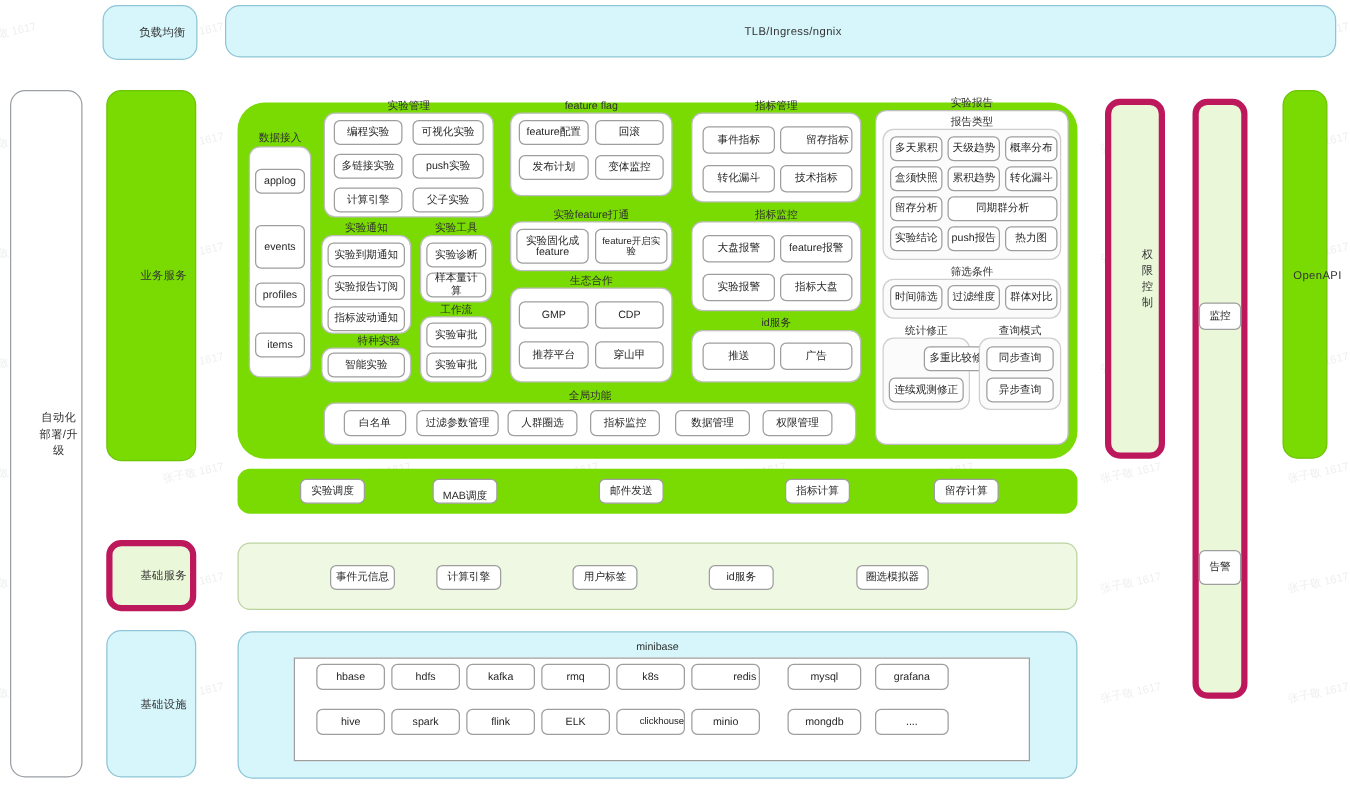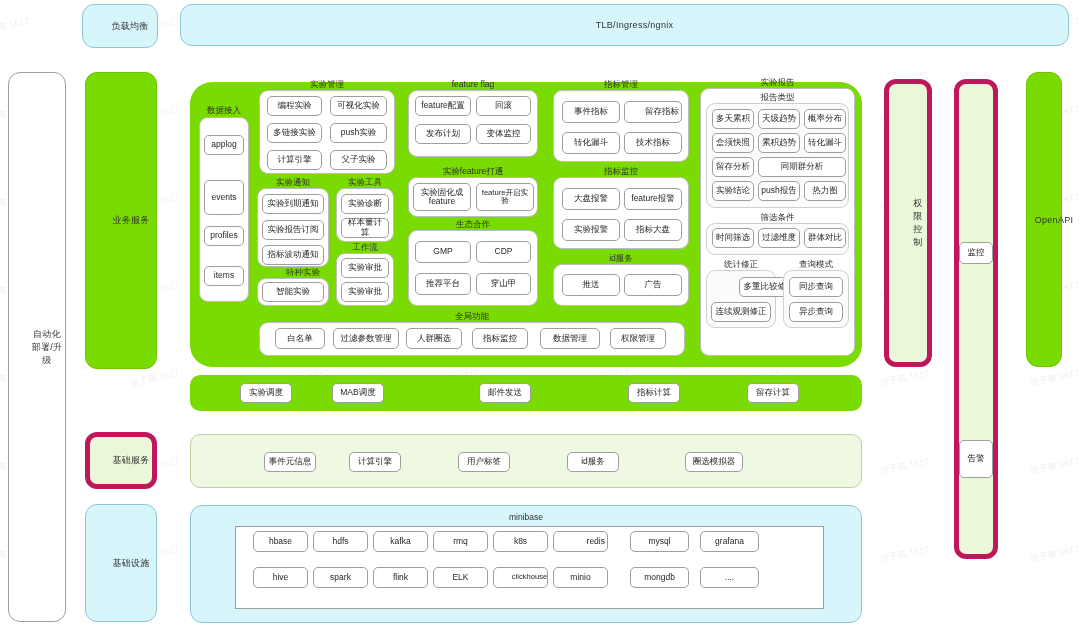--- a/index.html
+++ b/index.html
@@ -141,21 +141,21 @@
 </div>
 
 <div class="abs shell lane-ltgreen" style="left:884px;top:79px;width:48px;height:288px;">
   <span class="lane-label">权限控制</span>
 </div>
 
 <div class="abs lane-ltgreen" style="left:954px;top:79px;width:44px;height:480px;border-radius:12px;"></div>
 <div class="abs chip" style="left:959px;top:242px;width:34px;height:22px;">
   <span>监控</span>
 </div>
-<div class="abs chip" style="left:959px;top:440px;width:34px;height:38px;">
+<div class="abs chip" style="left:959px;top:440px;width:34px;height:28px;">
   <span>告警</span>
 </div>
 
 <div class="abs shell lane-green" style="left:1026px;top:72px;width:36px;height:295px;align-items:center;">
   <span class="lane-label">OpenAPI</span>
 </div>
 
 <div class="abs" style="left:190px;top:82px;width:672px;height:285px;background:#79DB02;border-radius:22px;"></div>
 
 <div class="cap" style="left:196px;top:105px;width:56px;">数据接入</div>
@@ -395,21 +395,21 @@
   <span>数据管理</span>
   </div>
 <div class="abs chip" style="left:610px;top:328px;width:56px;height:21px;">
   <span>权限管理</span>
   </div>
 
 <div class="abs" style="left:190px;top:375px;width:672px;height:36px;background:#79DB02;border-radius:10px;"></div>
 <div class="abs chip" style="left:240px;top:383px;width:52px;height:20px;">
   <span>实验调度</span>
   </div>
-<div class="abs chip" style="left:332px;top:383px;width:52px;height:20px;">
+<div class="abs chip" style="left:346px;top:383px;width:52px;height:20px;align-items:flex-end;">
   <span>MAB调度</span>
   </div>
 <div class="abs chip" style="left:479px;top:383px;width:52px;height:20px;">
   <span>邮件发送</span>
   </div>
 <div class="abs chip" style="left:628px;top:383px;width:52px;height:20px;">
   <span>指标计算</span>
   </div>
 <div class="abs chip" style="left:747px;top:383px;width:52px;height:20px;">
   <span>留存计算</span>

